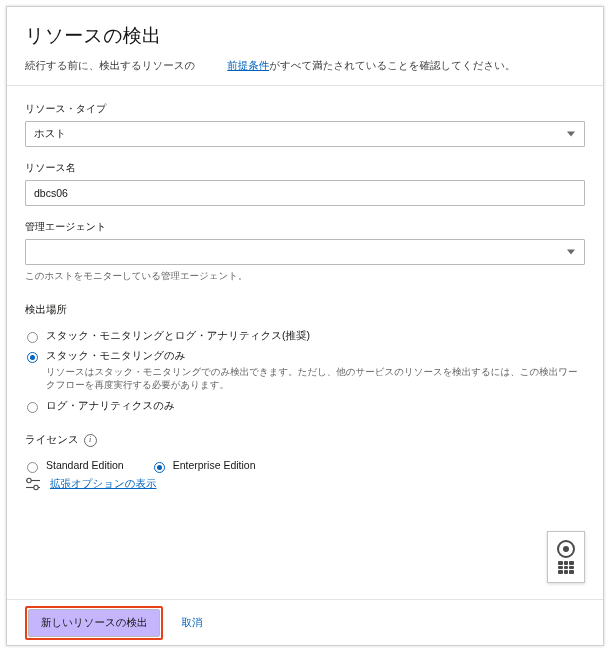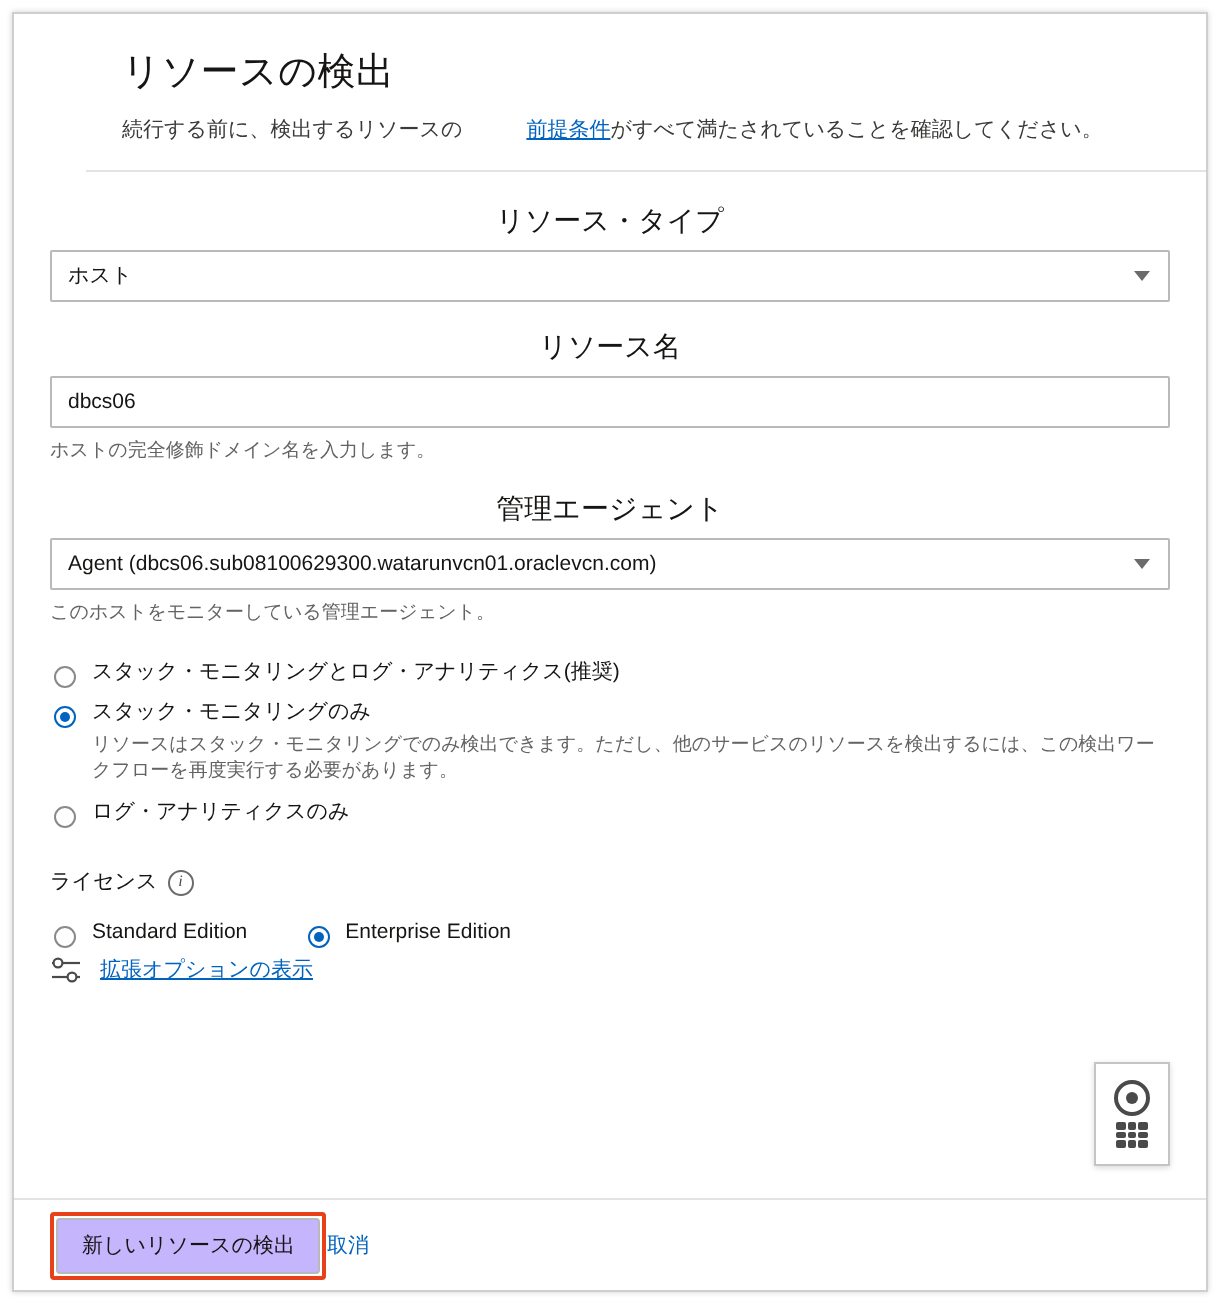--- a/index.html
+++ b/index.html
@@ -29,21 +29,20 @@
     border: 1px solid #cfcfcf;
     box-sizing: border-box;
     box-shadow: 0 0 3px rgba(0,0,0,0.18);
     display: flex;
     flex-direction: column;
   }
   .header {
     padding: 16px 18px 12px 18px;
     border-bottom: 1px solid #e3e3e3;
     box-sizing: border-box;
-    margin-left: 36px;
   }
   .title {
     font-size: 19px;
     color: #161513;
     font-weight: normal;
     margin: 0 0 9px 0;
     letter-spacing: 0.2px;
   }
   .subtitle {
     font-size: 10.5px;
@@ -60,25 +59,24 @@
     flex: 1;
     padding: 16px 18px 0 18px;
     box-sizing: border-box;
     position: relative;
     overflow: hidden;
   }
   .field {
     margin-bottom: 14px;
   }
   .field-label {
-    font-size: 14px;
+    font-size: 10px;
     color: #161513;
     margin-bottom: 5px;
     display: block;
-    text-align: center;
   }
   .select-box,
   .text-box {
     width: 100%;
     height: 26px;
     border: 1px solid #b9b9b9;
     background: #ffffff;
     box-sizing: border-box;
     font-size: 10.5px;
     color: #161513;
@@ -265,20 +263,21 @@
   }
   .btn-highlight {
     display: inline-block;
     border: 2px solid #e8411a;
     padding: 1px;
     border-radius: 2px;
   }
   .cancel-link {
     font-size: 10.5px;
     color: #0063bf;
+    margin-left: 18px;
     cursor: pointer;
   }
 </style>
 </head>
 <body>
 
 <div class="screen">
   <div class="panel">
 
     <div class="header">
@@ -296,32 +295,31 @@
           <span class="select-value">ホスト</span>
           <span class="caret"></span>
         </div>
       </div>
 
       <div class="field">
         <span class="field-label">リソース名</span>
         <div class="text-box">
           <span class="text-value">dbcs06</span>
         </div>
-        <div class="help-text">ホストの完全修飾ドメイン名を入力します。</div>
       </div>
 
       <div class="field">
         <span class="field-label">管理エージェント</span>
         <div class="select-box">
-          <span class="select-value">Agent (dbcs06.sub08100629300.watarunvcn01.oraclevcn.com)</span>
           <span class="caret"></span>
         </div>
         <div class="help-text">このホストをモニターしている管理エージェント。</div>
       </div>
 
+      <div class="section-label">検出場所</div>
 
       <div>
         <div class="radio-row">
           <span class="radio"></span>
           <span class="radio-label">スタック・モニタリングとログ・アナリティクス(推奨)</span>
         </div>
 
         <div class="radio-row">
           <span class="radio checked"></span>
           <span class="radio-label">スタック・モニタリングのみ</span>

